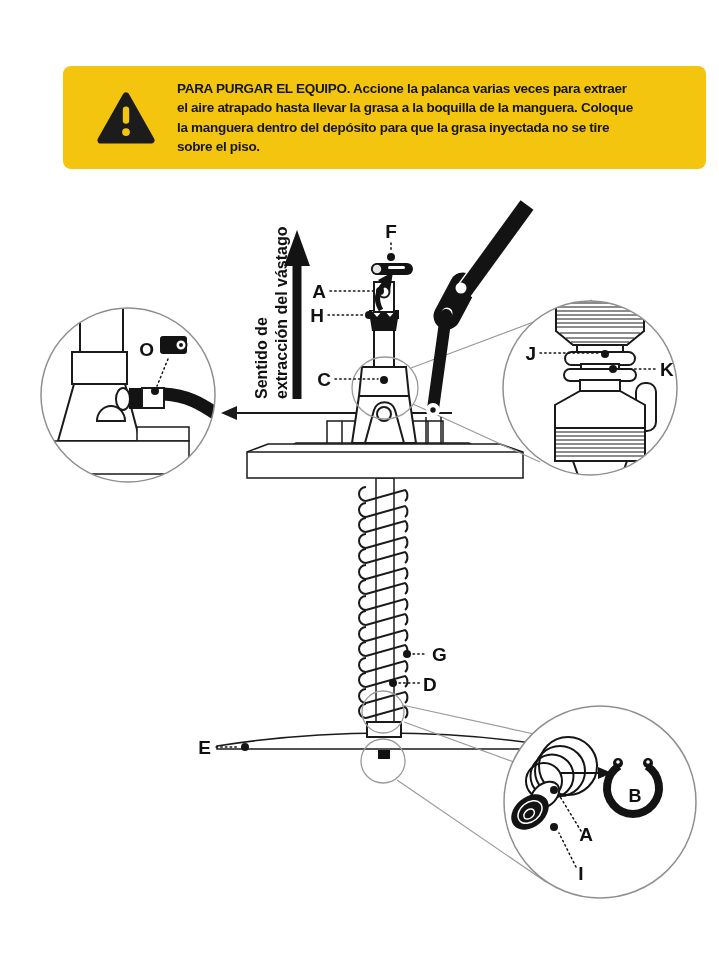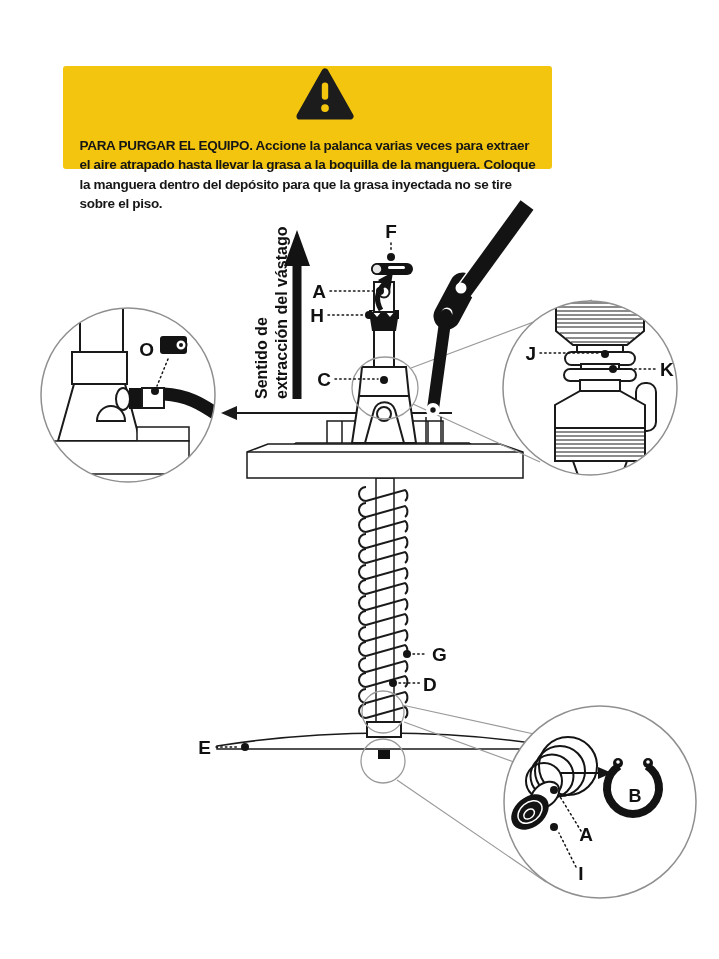--- a/index.html
+++ b/index.html
@@ -1,19 +1,19 @@
 <!DOCTYPE html>
 <html><head>
 <meta charset="utf-8">
 <style>
   html,body{margin:0;padding:0;background:#ffffff;}
   .page{position:relative;width:719px;height:959px;background:#ffffff;overflow:hidden;
         font-family:"Liberation Sans",sans-serif;}
-  .warning{position:absolute;left:63px;top:66px;width:489px;height:103px;
-           border-radius:3px;display:flex;align-items:center;flex-direction:column;}
+  .warning{position:absolute;left:63px;top:66px;width:643px;height:103px;
+           border-radius:8px;display:flex;align-items:center;}
   .warning .tri{flex:0 0 auto;margin-left:34px;width:58px;height:56px;}
   .warning .copy{margin-left:22px;margin-right:16px;width:462px;
                  font-size:13.5px;line-height:19.5px;font-weight:bold;
                  color:#161616;letter-spacing:-0.3px;}
   svg text{font-family:"Liberation Sans",sans-serif;font-weight:bold;fill:#111;}
   .plabel{font-size:19px;}
   .dirlabel{font-size:16px;}
   .blabel{font-size:18px;}
 </style>
 </head>

